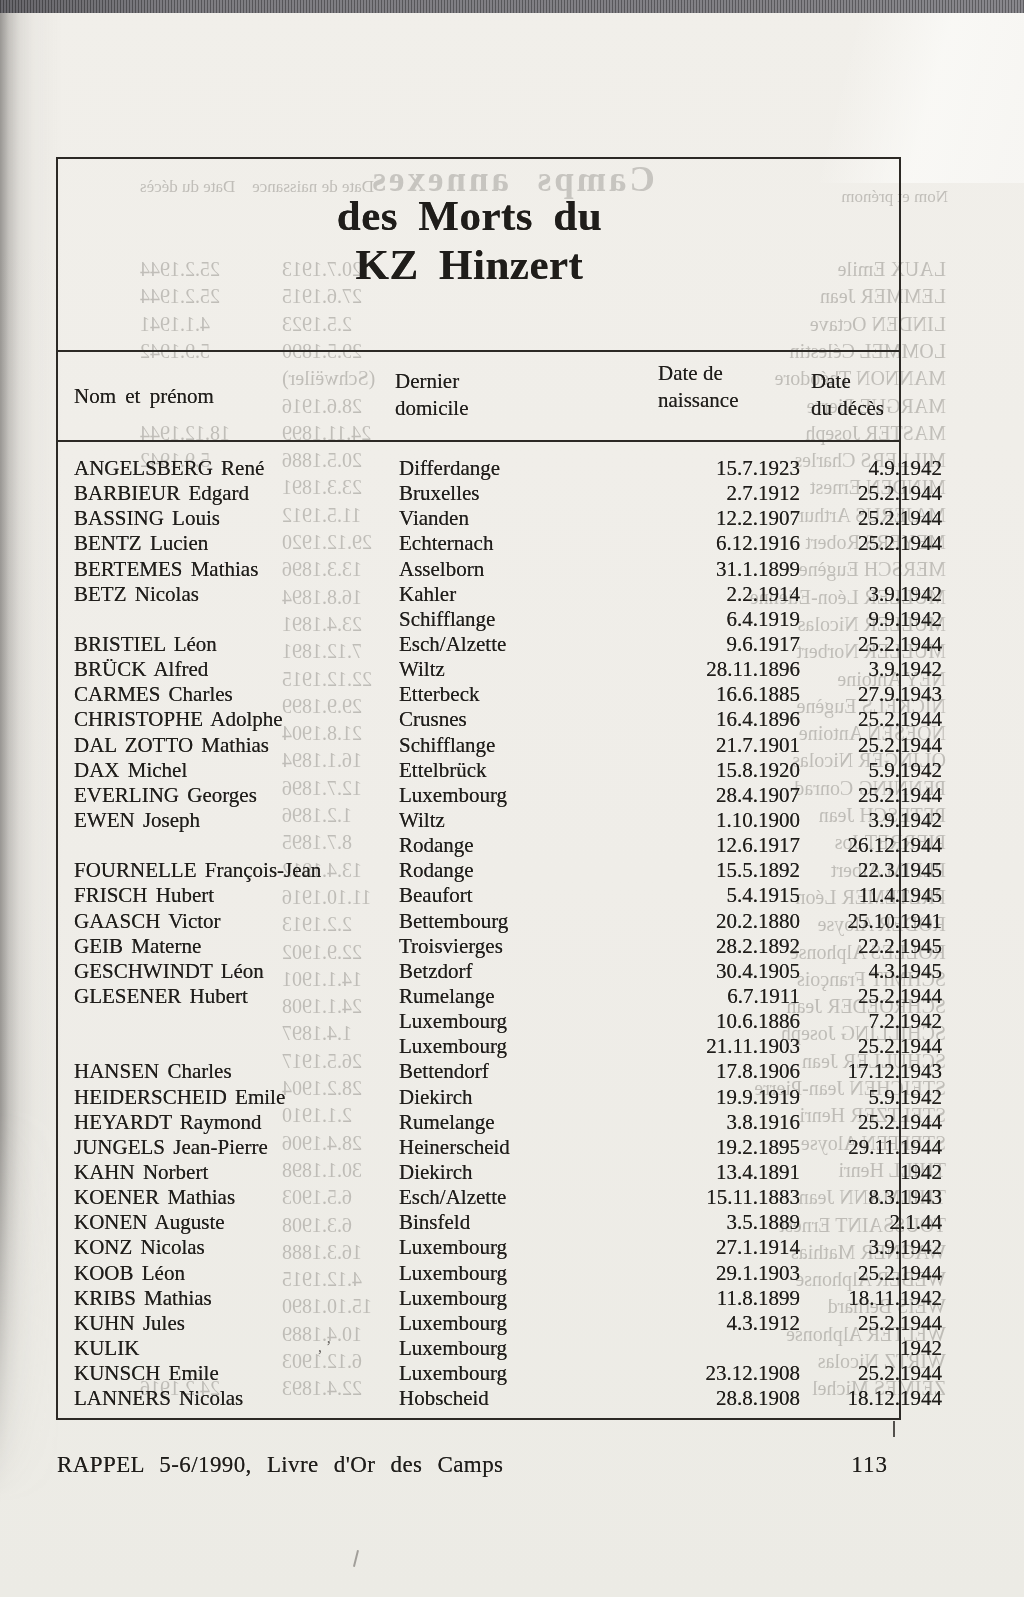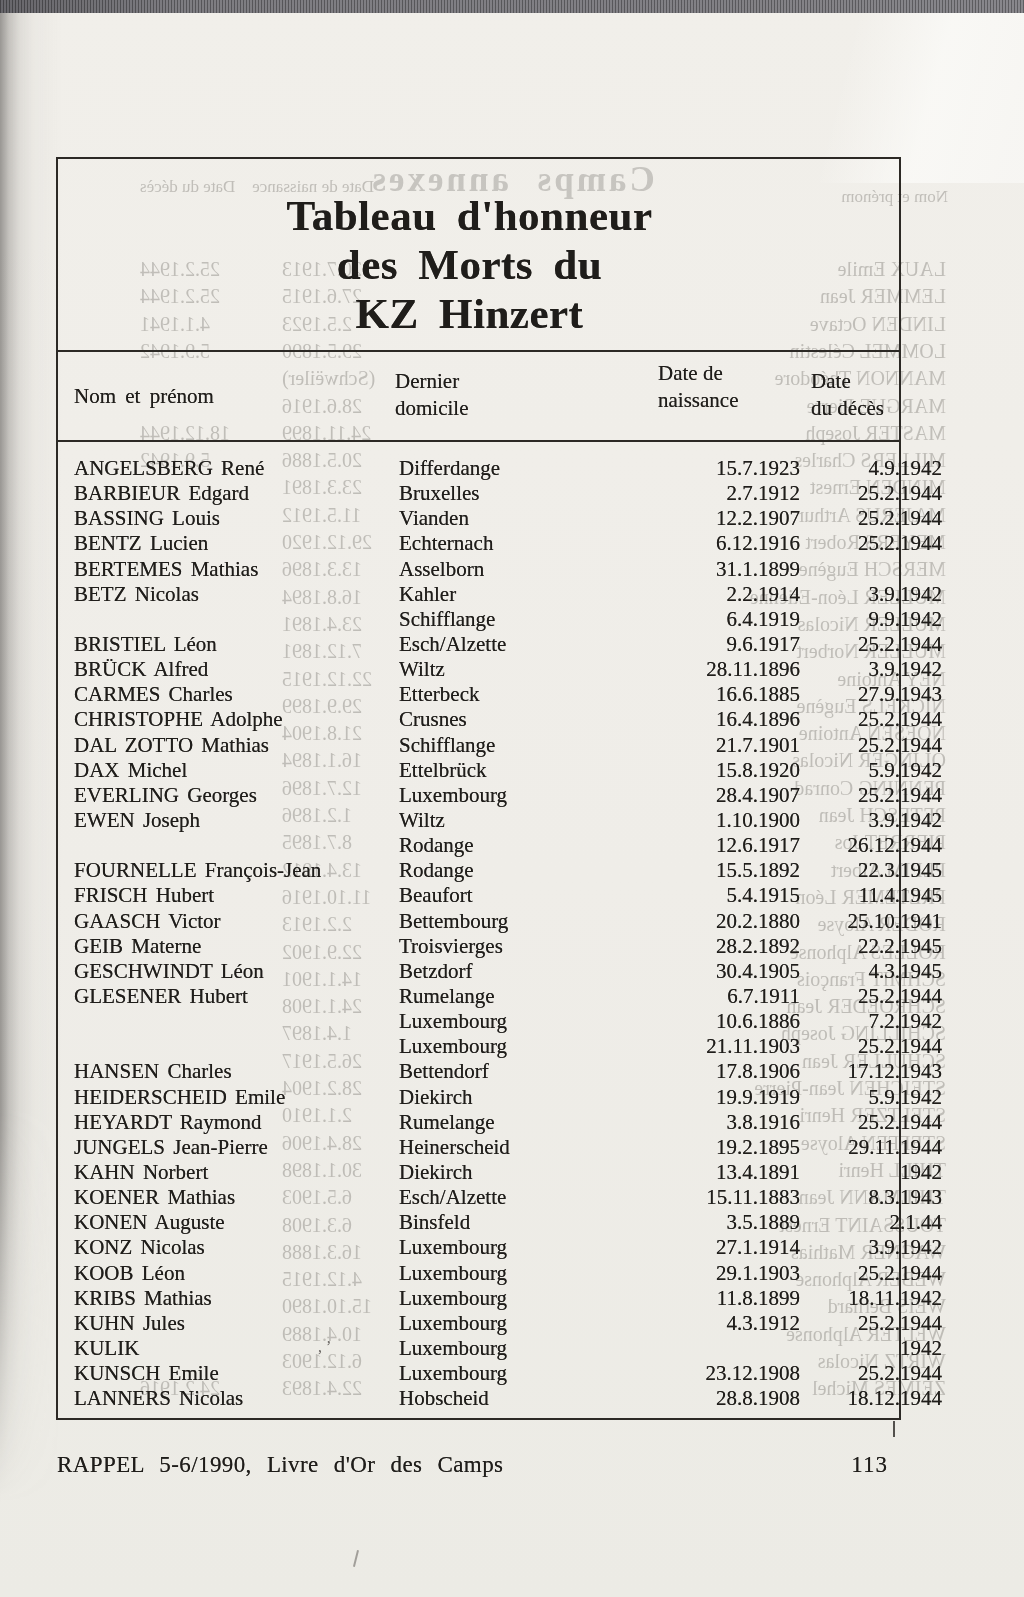--- a/index.html
+++ b/index.html
@@ -316,21 +316,20 @@
           <span class="gn">ZEIMES Michel</span>
           <span class="g1">22.4.1893</span>
           <span class="g2">24.2.1916</span>
         </div>
       </div>
   </div>
 
   <div class="frame">
 
     <div class="title" id="title">
-        <div>Tableau d'honneur</div>
         <div>des Morts du</div>
         <div>KZ Hinzert</div>
       </div>
 
     <div class="thead">
       <span class="h-name">Nom et prénom</span>
       <span class="h-dom">
         <span>Dernier</span><br>
         <span>domicile</span>
       </span>

